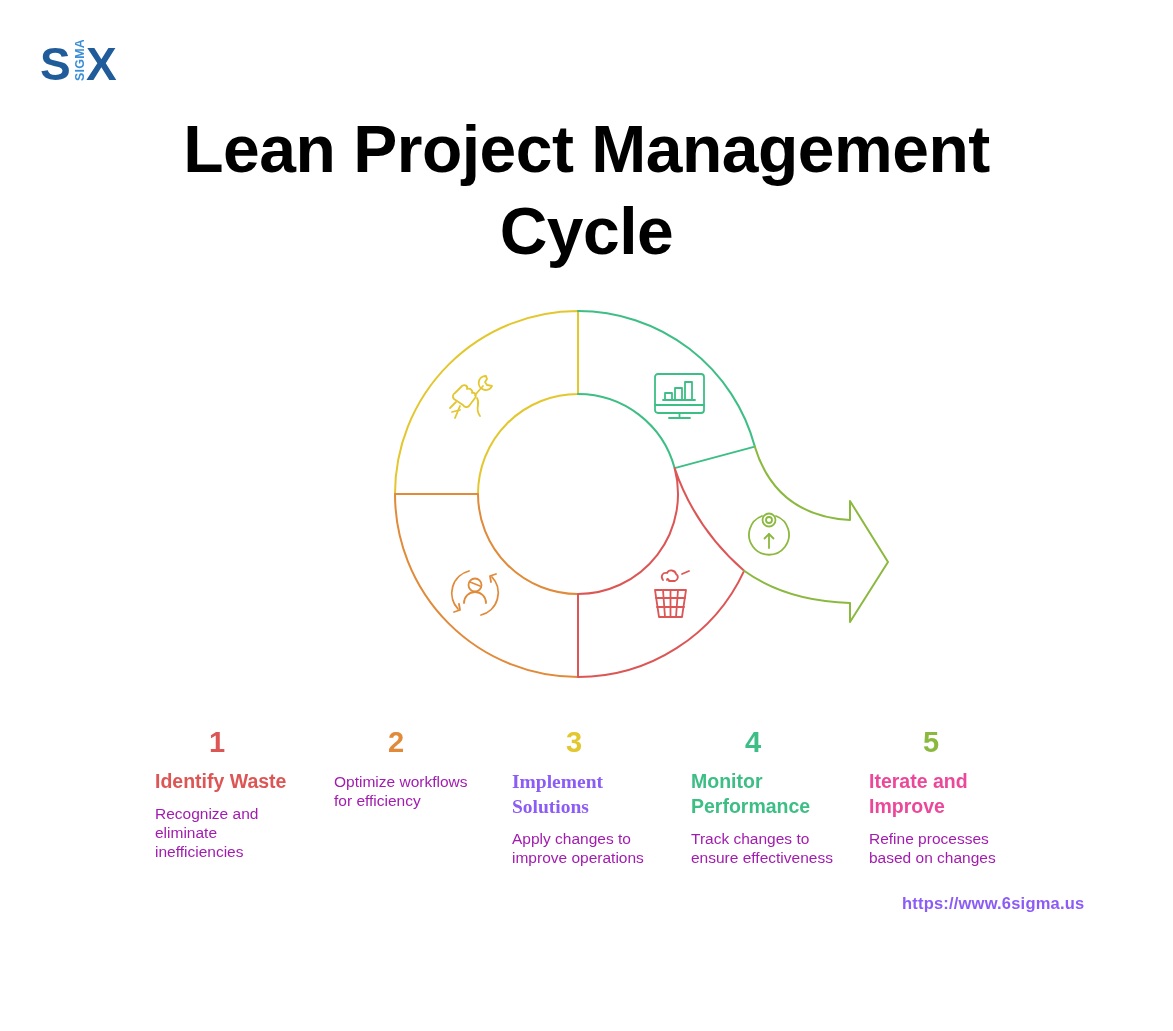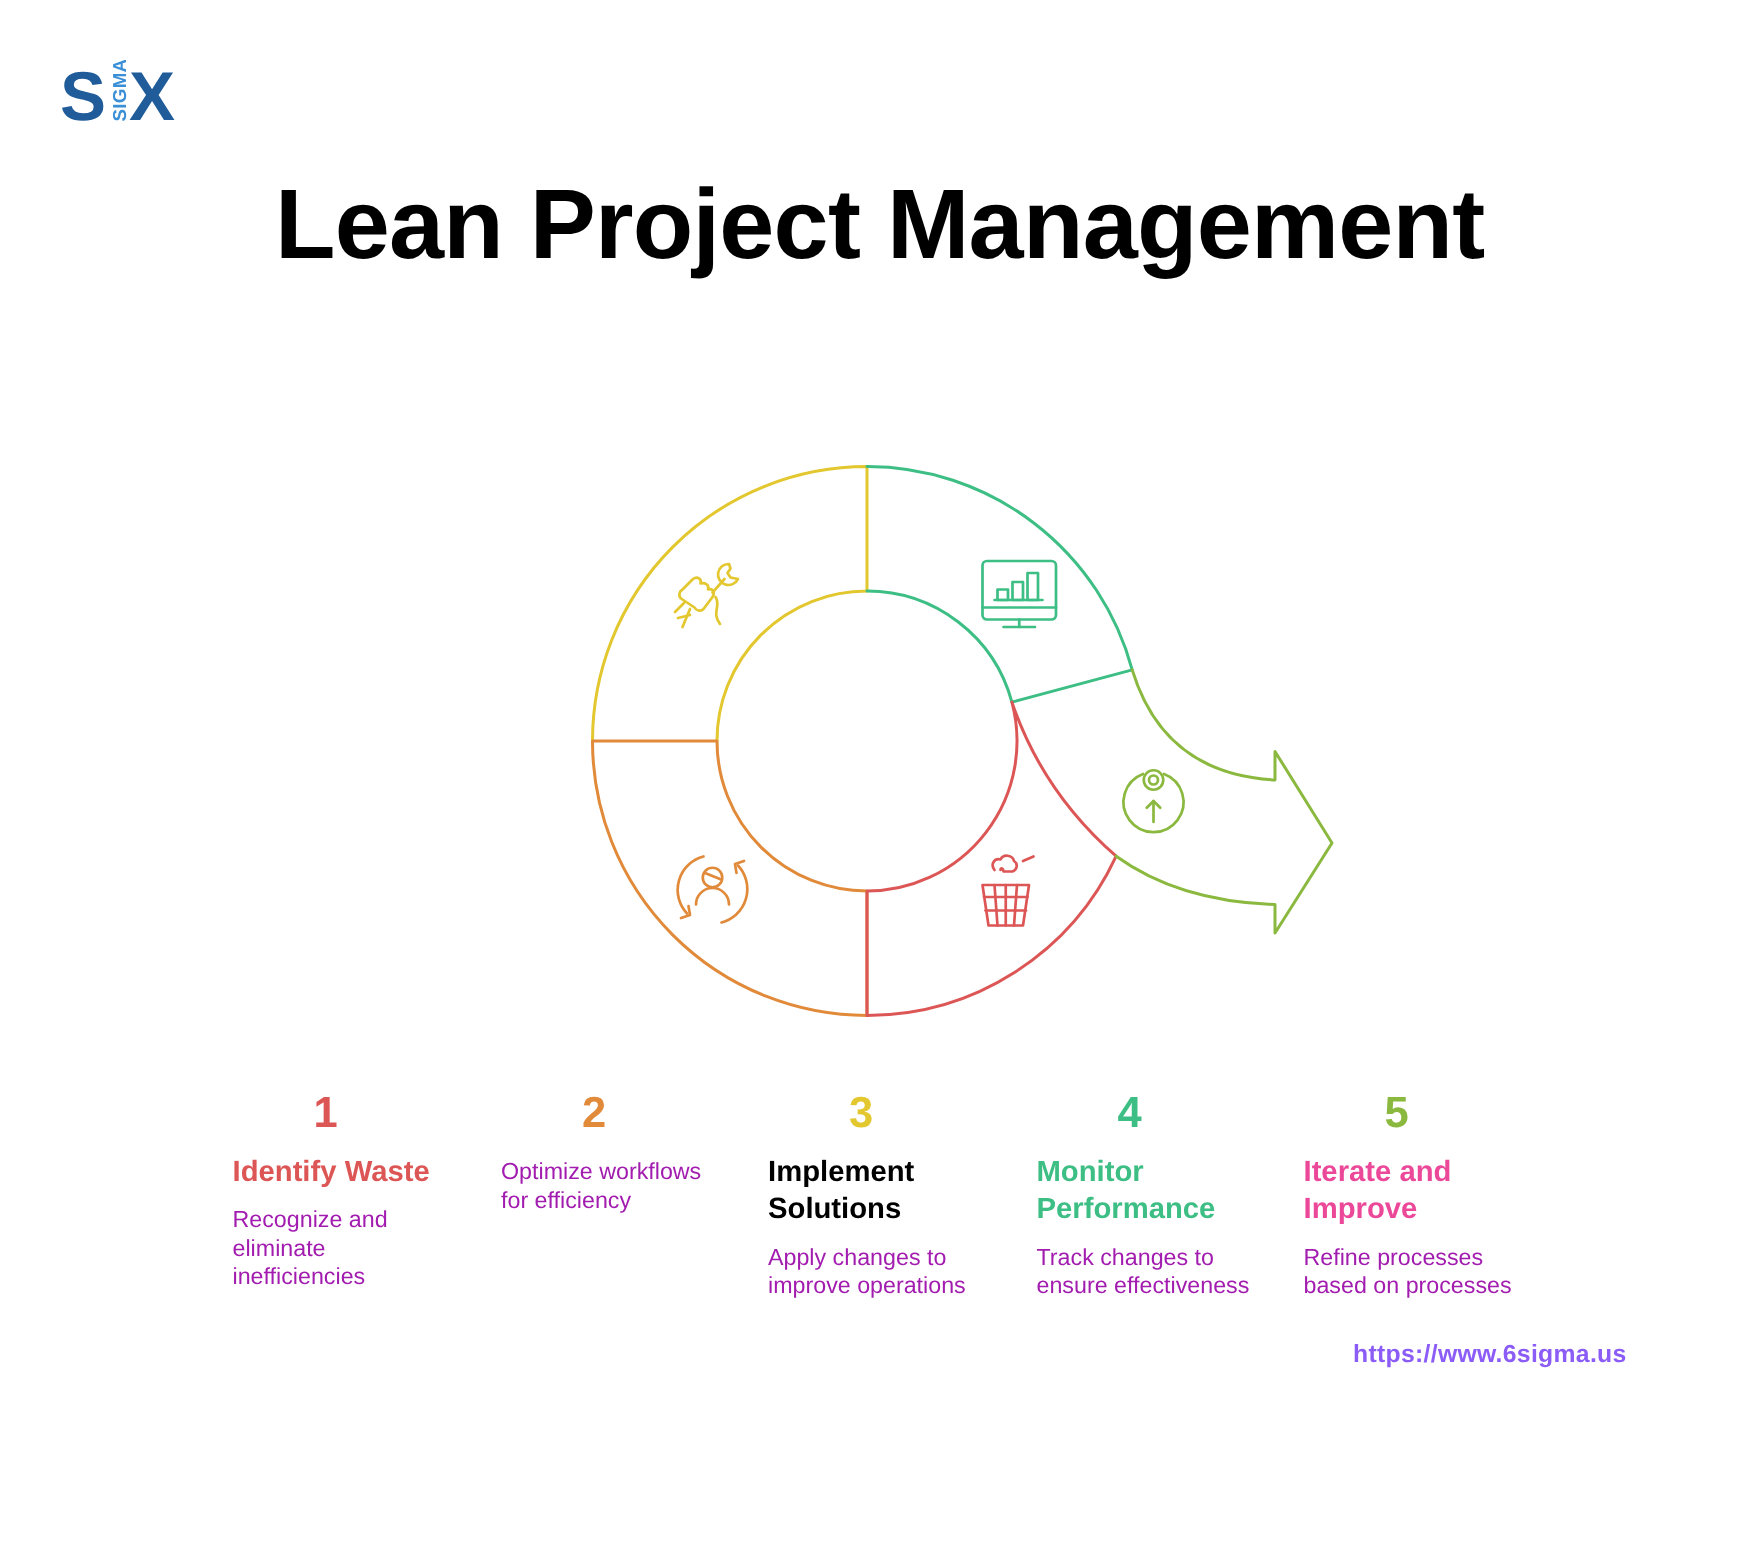--- a/index.html
+++ b/index.html
@@ -35,20 +35,21 @@
 <div class="logo">
   <svg width="82" height="42" viewBox="0 0 82 42">
     <text x="0" y="40" font-family="Liberation Sans, sans-serif" font-weight="700" font-size="46" fill="#1f5c99">S</text>
     <text transform="translate(44,41) rotate(-90)" font-family="Liberation Sans, sans-serif" font-weight="700" font-size="12.5" fill="#3a8fd6" letter-spacing="0.2">SIGMA</text>
     <text x="46" y="40" font-family="Liberation Sans, sans-serif" font-weight="700" font-size="46" fill="#1f5c99">X</text>
   </svg>
 </div>
 
 <div class="title">
   <div>Lean Project Management</div>
+  <div>Cycle</div>
 </div>
 
 <div class="diagram">
   <svg width="1173" height="720" viewBox="0 0 1173 720" fill="none" stroke-width="2" stroke-linecap="round" stroke-linejoin="round">
 
     <g class="seg">
       <path d="M 395 494 A 183 183 0 0 1 578 311 L 578 394 A 100 100 0 0 0 478 494" stroke="#E3C72E"></path>
     </g>
 
     <g class="seg">
@@ -135,21 +136,21 @@
   <div class="step" style="left:334px;">
     <span class="step-num" style="color:#E08A3A;">2</span>
     <span class="step-desc">
       <span style="display:block">Optimize workflows</span>
       <span style="display:block">for efficiency</span>
     </span>
   </div>
 
   <div class="step" style="left:512px;">
     <span class="step-num" style="color:#E3C72E;">3</span>
-    <span class="step-title" style="color:#000000;">
+    <span class="step-title" style="color:#8b5cf6;font-family:Liberation Serif, serif;">
       <span style="display:block">Implement</span>
       <span style="display:block">Solutions</span>
     </span>
     <span class="step-desc">
       <span style="display:block">Apply changes to</span>
       <span style="display:block">improve operations</span>
     </span>
   </div>
 
   <div class="step" style="left:691px;">
@@ -165,18 +166,18 @@
   </div>
 
   <div class="step" style="left:869px;">
     <span class="step-num" style="color:#8BB93F;">5</span>
     <span class="step-title" style="color:#ec4899;">
       <span style="display:block">Iterate and</span>
       <span style="display:block">Improve</span>
     </span>
     <span class="step-desc">
       <span style="display:block">Refine processes</span>
-      <span style="display:block">based on processes</span>
+      <span style="display:block">based on changes</span>
     </span>
   </div>
 </div>
 
 <div class="url">https://www.6sigma.us</div>
 
 </body></html>

